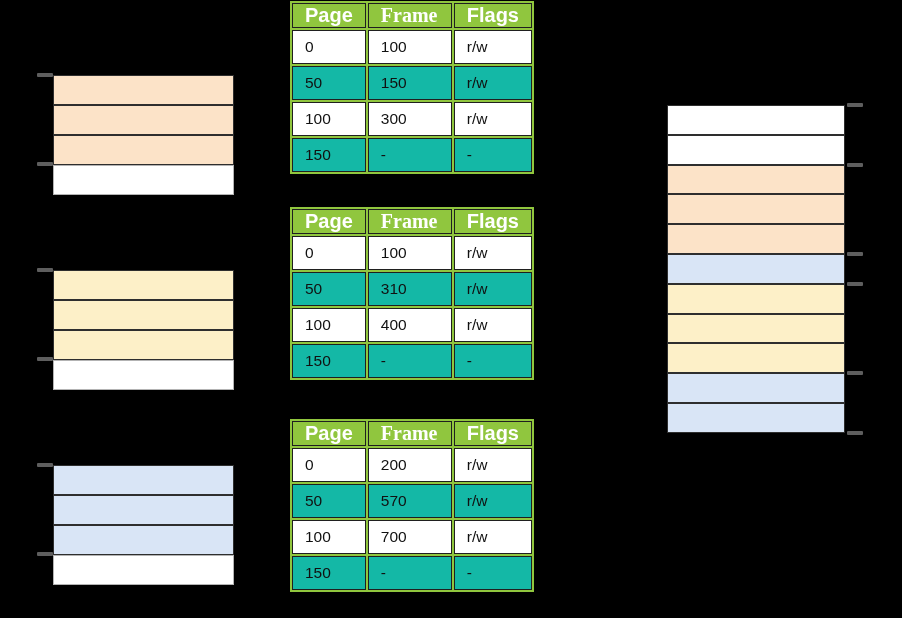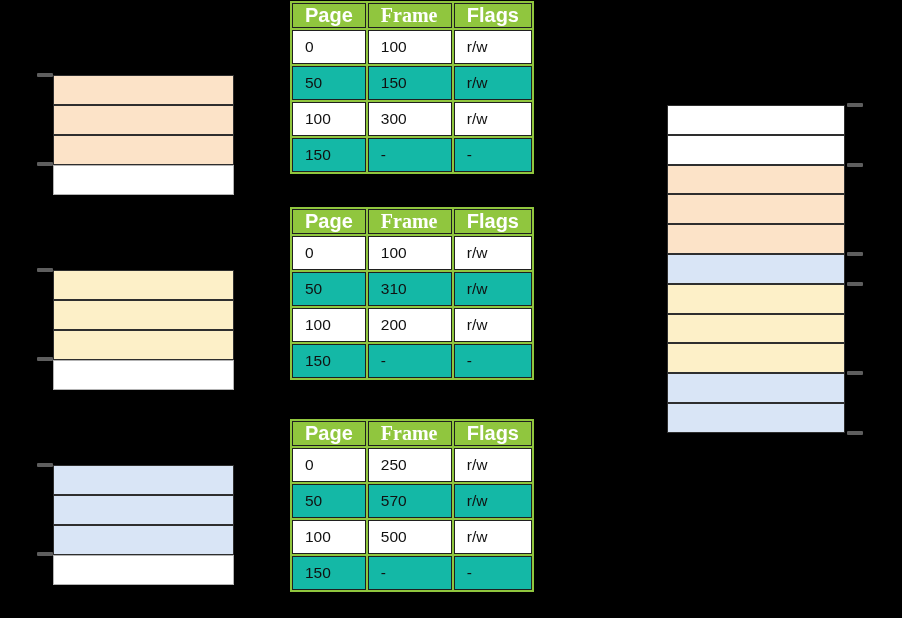--- a/index.html
+++ b/index.html
@@ -122,21 +122,21 @@
       <td>100</td>
       <td>r/w</td>
     </tr>
     <tr class="alt">
       <td>50</td>
       <td>310</td>
       <td>r/w</td>
     </tr>
     <tr>
       <td>100</td>
-      <td>200</td>
+      <td>400</td>
       <td>r/w</td>
     </tr>
     <tr class="alt">
       <td>150</td>
       <td>-</td>
       <td>-</td>
     </tr>
   </tbody>
 </table>
 
@@ -144,31 +144,31 @@
   <thead>
     <tr>
       <th class="col-page">Page</th>
       <th class="col-frame">Frame</th>
       <th class="col-flags">Flags</th>
     </tr>
   </thead>
   <tbody>
     <tr>
       <td>0</td>
-      <td>250</td>
+      <td>200</td>
       <td>r/w</td>
     </tr>
     <tr class="alt">
       <td>50</td>
       <td>570</td>
       <td>r/w</td>
     </tr>
     <tr>
       <td>100</td>
-      <td>500</td>
+      <td>700</td>
       <td>r/w</td>
     </tr>
     <tr class="alt">
       <td>150</td>
       <td>-</td>
       <td>-</td>
     </tr>
   </tbody>
 </table>
 

